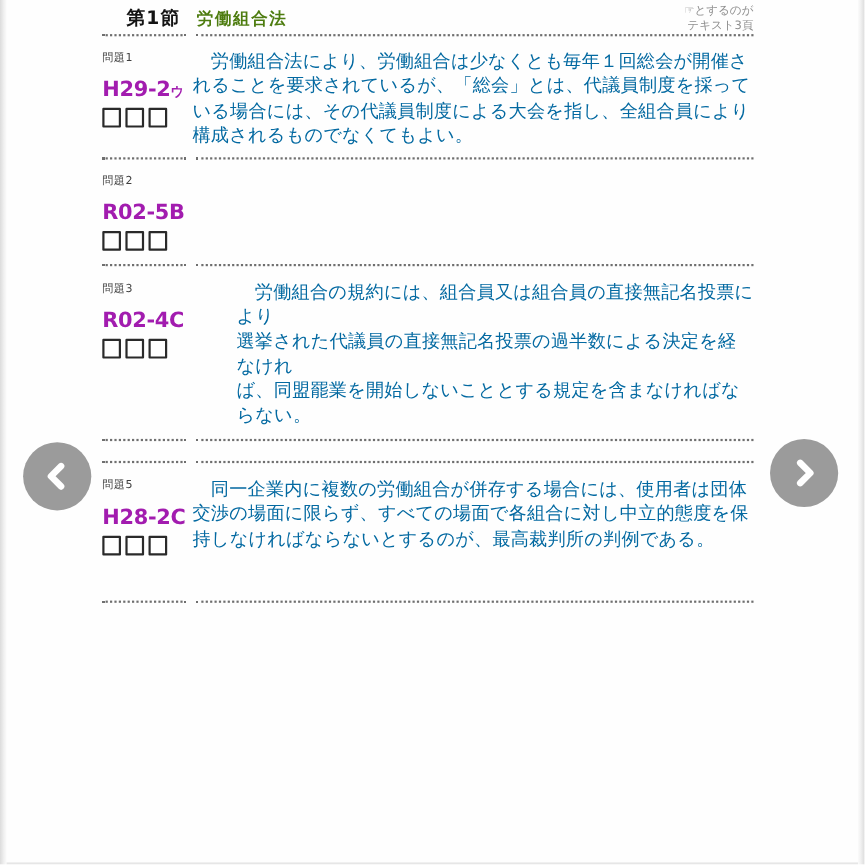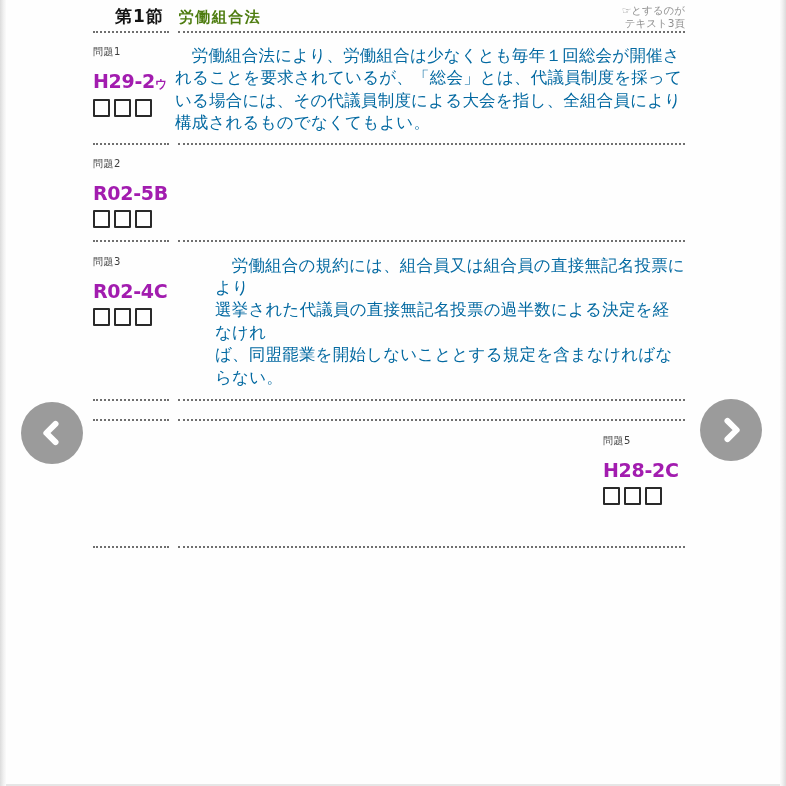--- a/index.html
+++ b/index.html
@@ -180,20 +180,23 @@
     <div class="question q5">
       <div class="qleft">
         <div class="qnum">問題5</div>
         <div class="qcode"><span>H28-2C</span><span class="qcode-small"></span></div>
         <div class="boxes">
           <span class="box"></span>
           <span class="box"></span>
           <span class="box"></span>
         </div>
       </div>
+      <p class="qtext">　同一企業内に複数の労働組合が併存する場合には、使用者は団体
+交渉の場面に限らず、すべての場面で各組合に対し中立的態度を保
+持しなければならないとするのが、最高裁判所の判例である。</p>
     </div>
 
     <div class="sep">
       <div class="seg-a"></div>
         <div class="seg-gap"></div>
         <div class="seg-b"></div>
     </div>
 
   </div>
 

